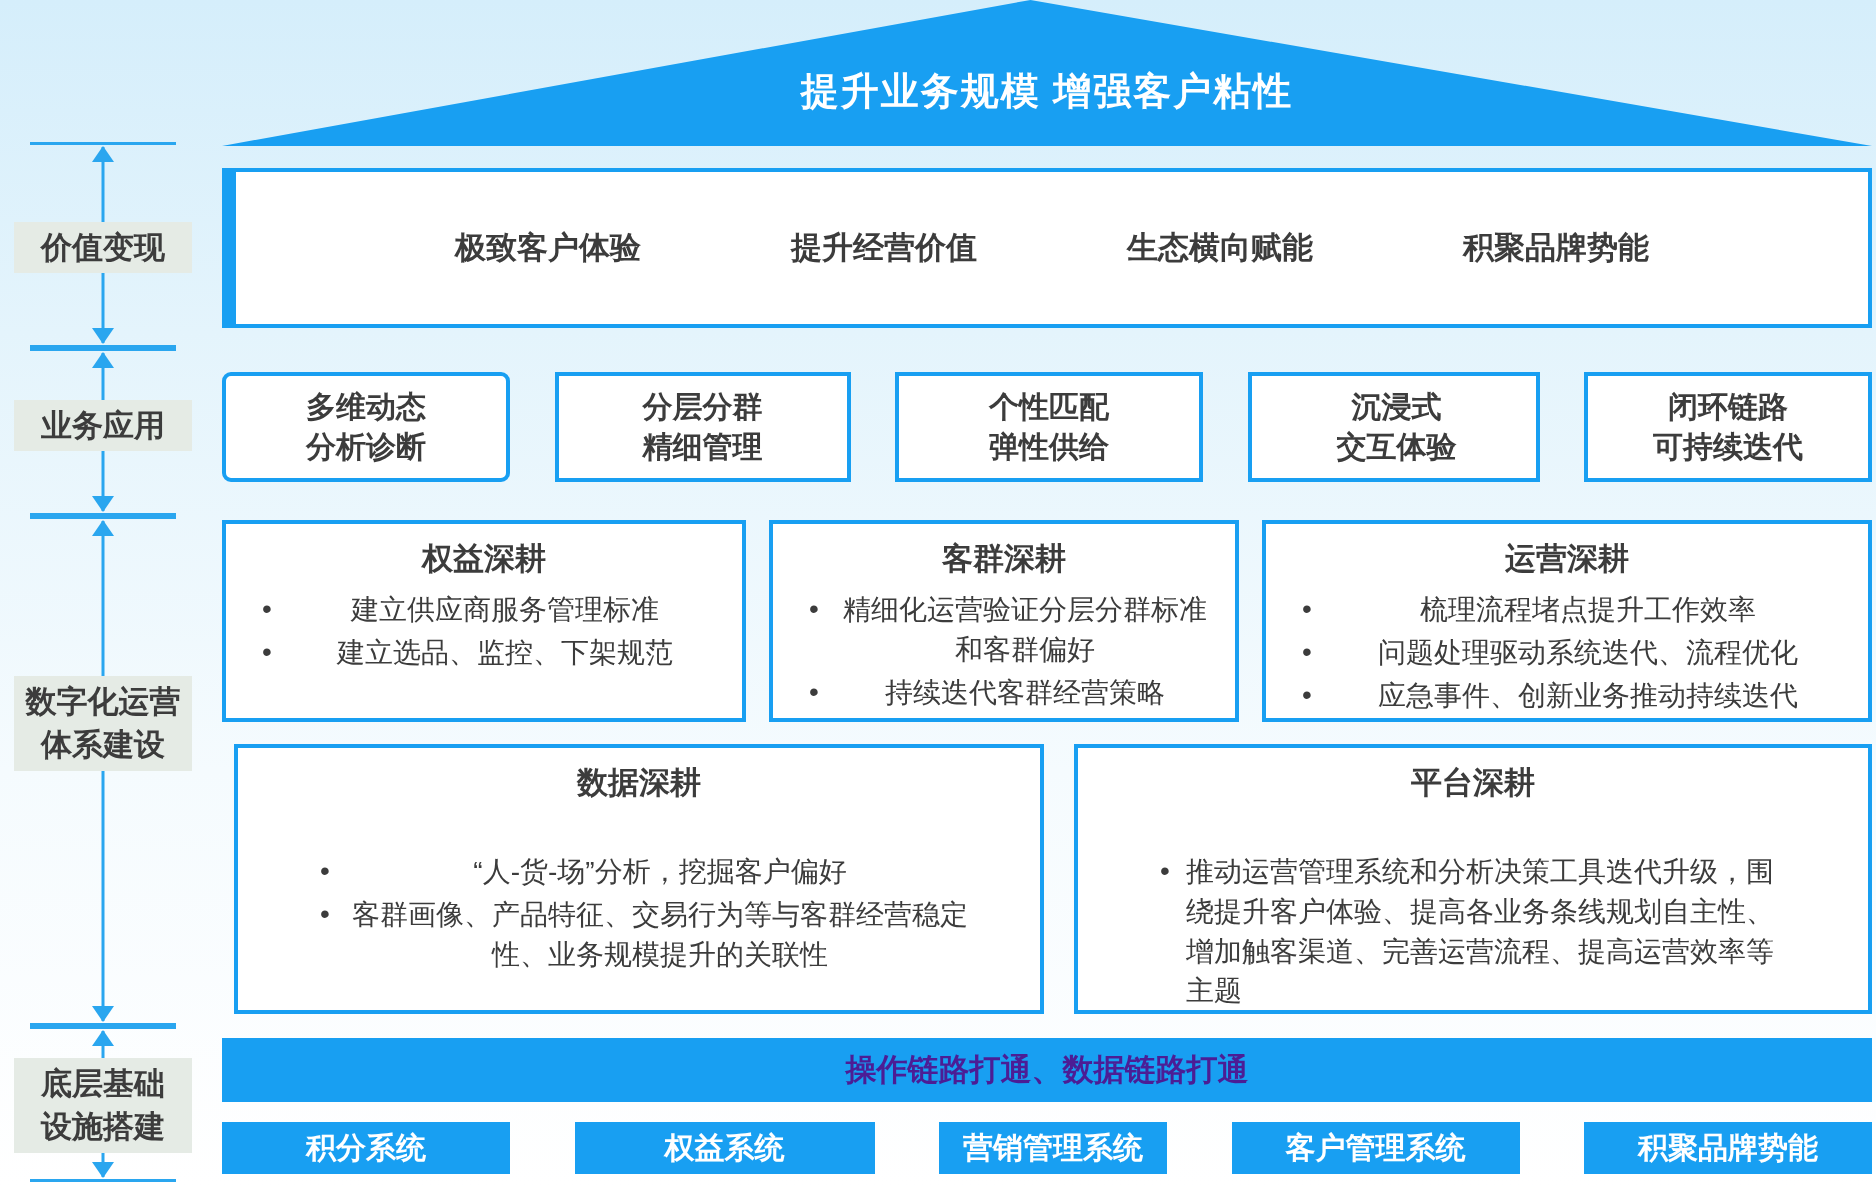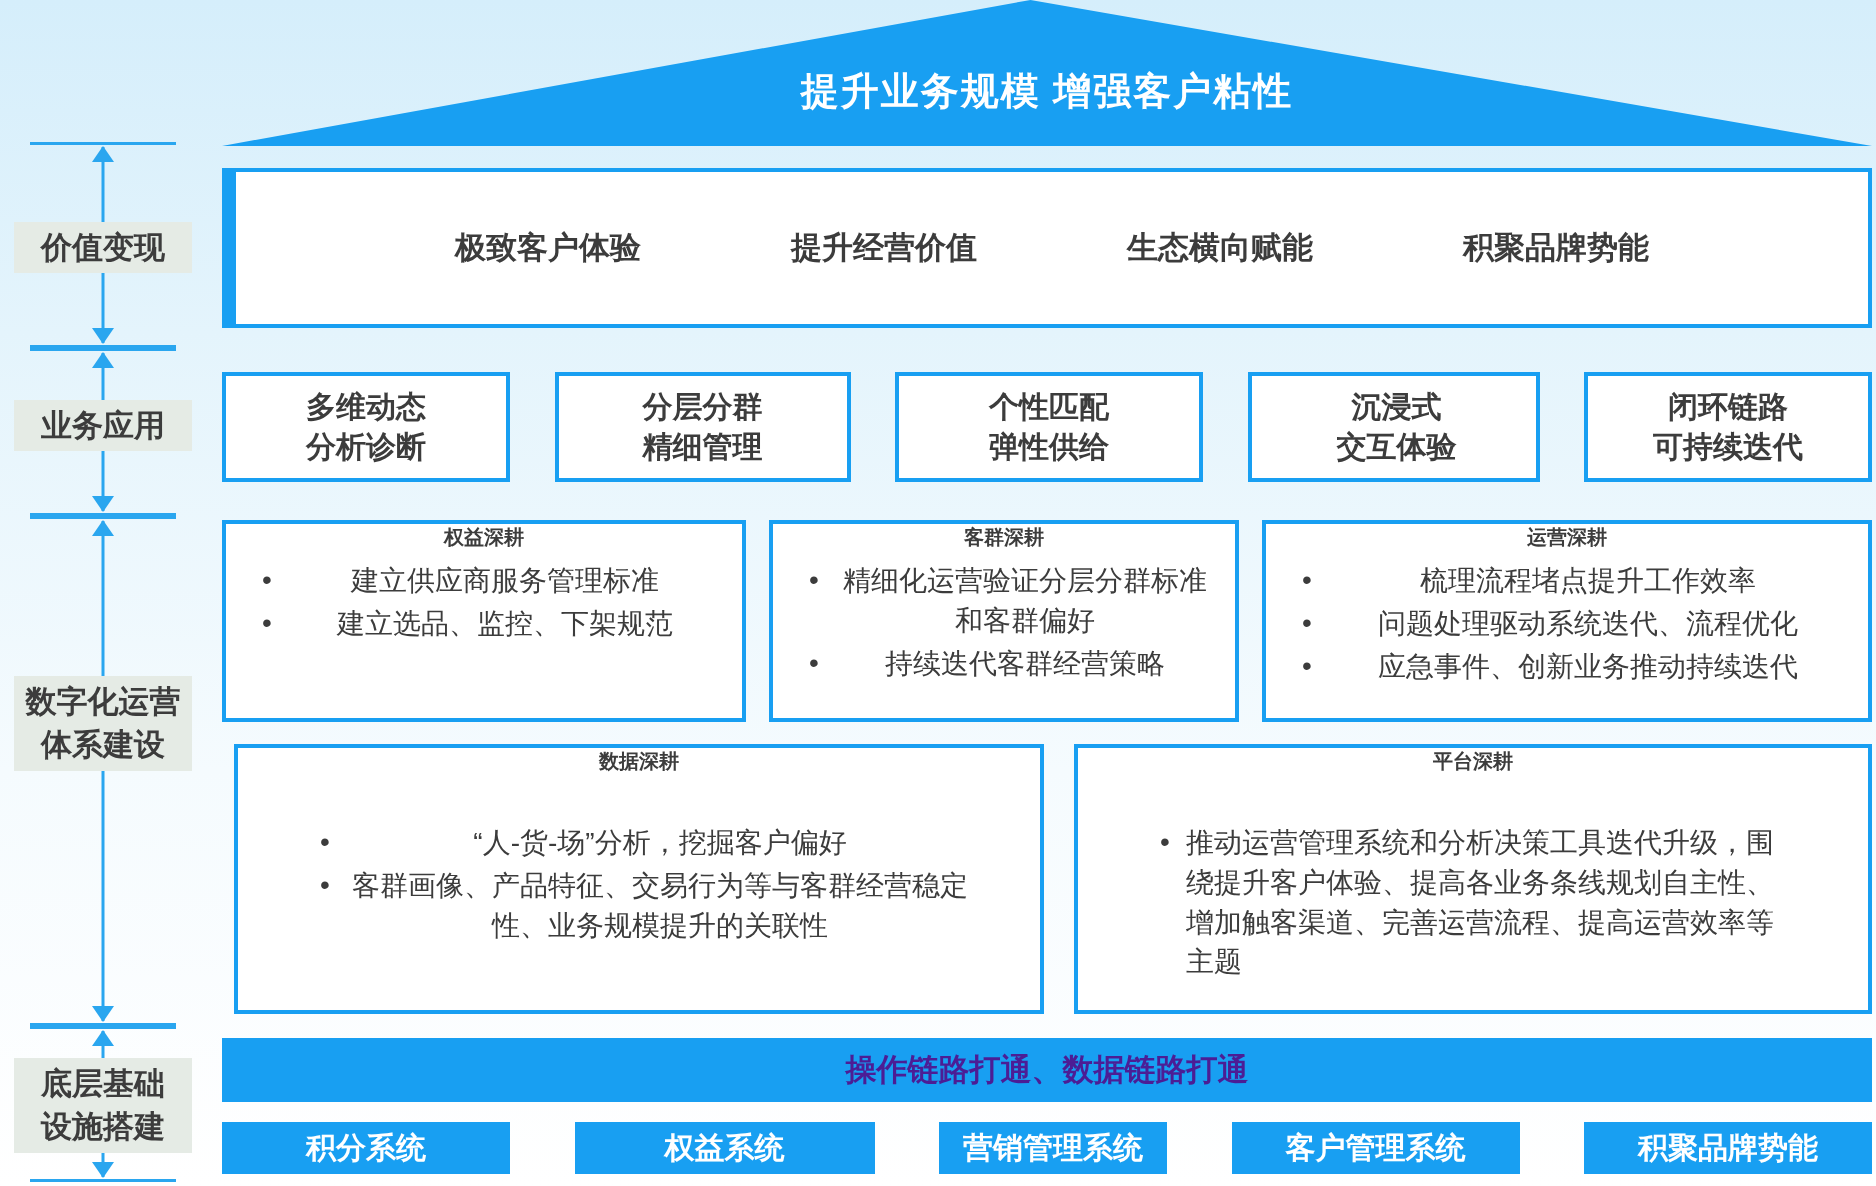--- a/index.html
+++ b/index.html
@@ -30,21 +30,21 @@
   .app-box { border:4px solid #189ff2; background:#fff; height:110px;
              display:flex; flex-direction:column; justify-content:center; align-items:center;
              font-size:30px; font-weight:bold; line-height:1.35; text-align:center; }
 
   
   .deep-row1 { position:absolute; left:222px; top:520px; width:1650px; height:202px;
                display:flex; justify-content:space-between; }
   .deep-row2 { position:absolute; left:222px; top:744px; width:1650px; height:270px;
                display:flex; justify-content:space-between;padding-left:12px; }
   .deep-box { border:4px solid #189ff2; background:#fff; height:100%; }
-  .deep-title { text-align:center; font-weight:bold; font-size:20px; }
+  .deep-title { text-align:center; font-weight:bold; font-size:31px; margin-top:14px; }
   .deep-list { list-style:none; margin:10px 0 0; padding:0 14px; font-size:28px; line-height:1.42; }
   .deep-list li { position:relative; padding:0 6px 0 48px; text-align:center; margin-bottom:3px; }
   .deep-list li::before { content:"•"; position:absolute; left:22px; top:-1px; }
   .deep-row2 .deep-list { margin-top:48px; }
   .deep-list.align-left li { text-align:left; padding-right:34px; }
 
   
   .chain-bar { position:absolute; left:222px; top:1038px; width:1650px; height:64px;
                background:#189ff2; color:#4c1d95; display:flex; align-items:center;
                justify-content:center; font-size:31px; font-weight:bold; }
@@ -122,21 +122,21 @@
   </div>
 
   <div class="value-box">
     <span class="value-item">极致客户体验</span>
     <span class="value-item">提升经营价值</span>
     <span class="value-item">生态横向赋能</span>
     <span class="value-item">积聚品牌势能</span>
   </div>
 
   <div class="app-row">
-    <div class="app-box" style="width:288px;">
+    <div class="app-box" style="width:288px;border-radius:9px;">
       <span>多维动态</span>
       <span>分析诊断</span>
     </div>
     <div class="app-box" style="width:296px;">
       <span>分层分群</span>
       <span>精细管理</span>
     </div>
     <div class="app-box" style="width:308px;">
       <span>个性匹配</span>
       <span>弹性供给</span>

